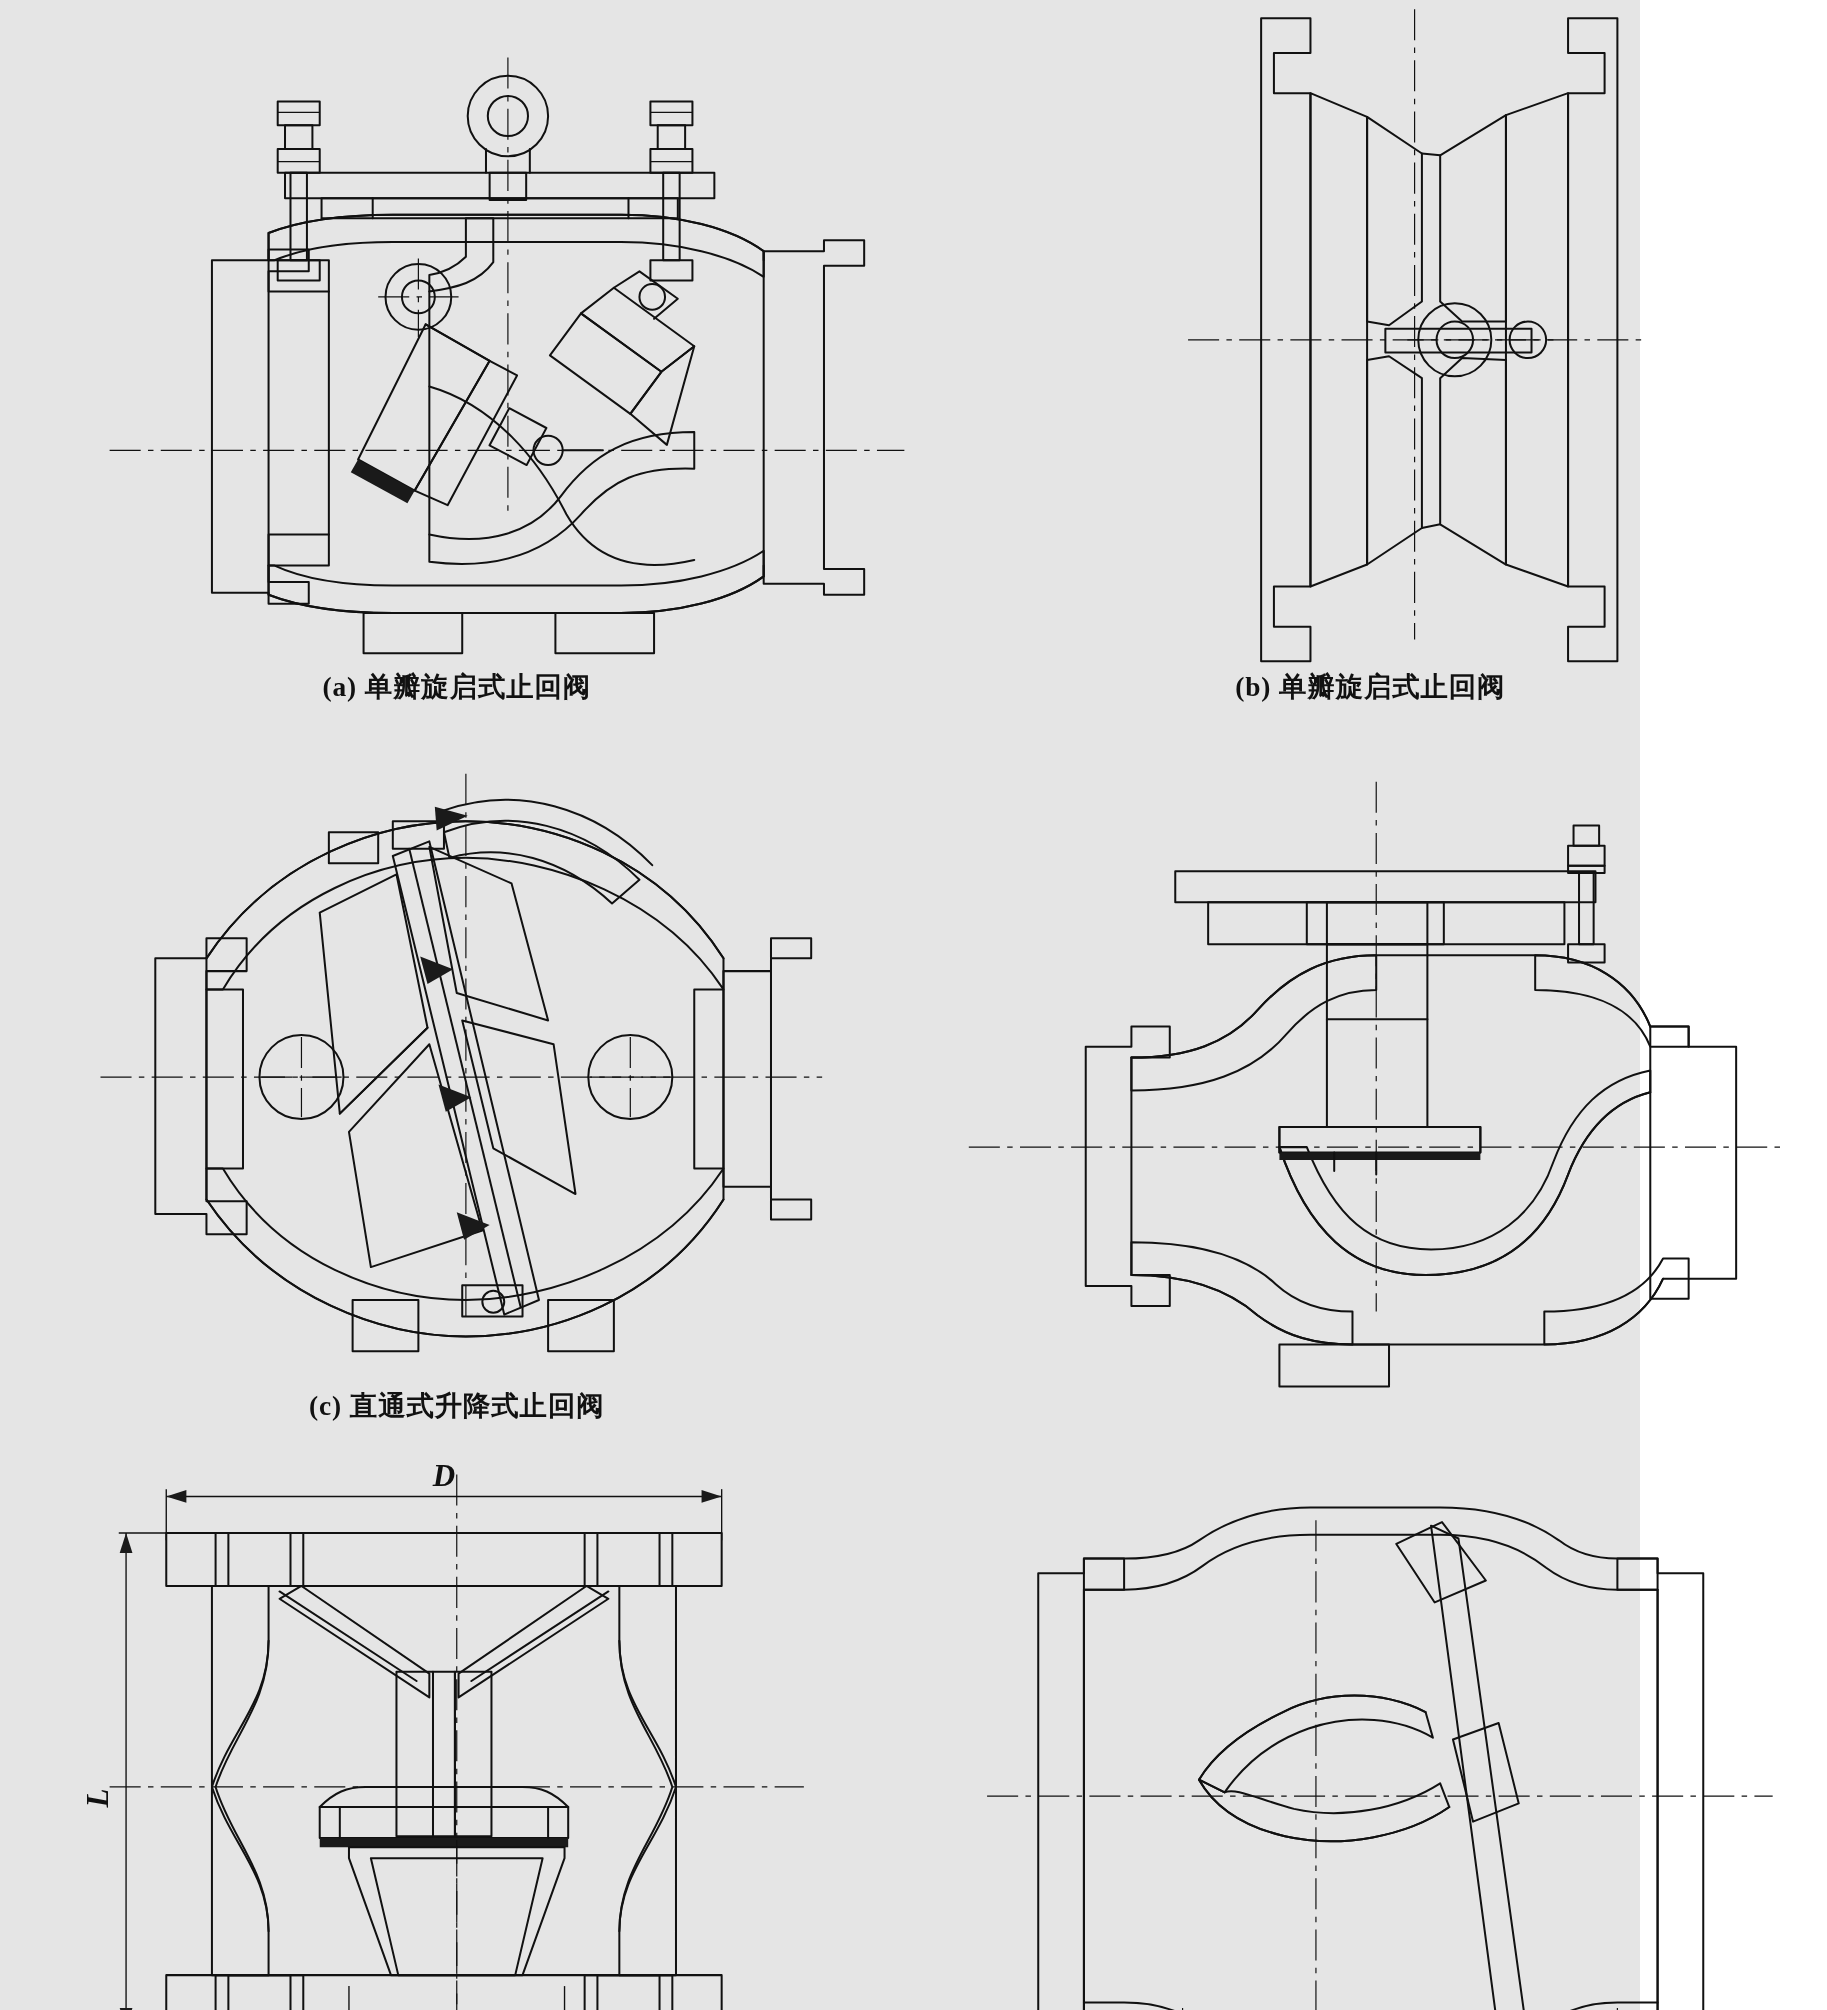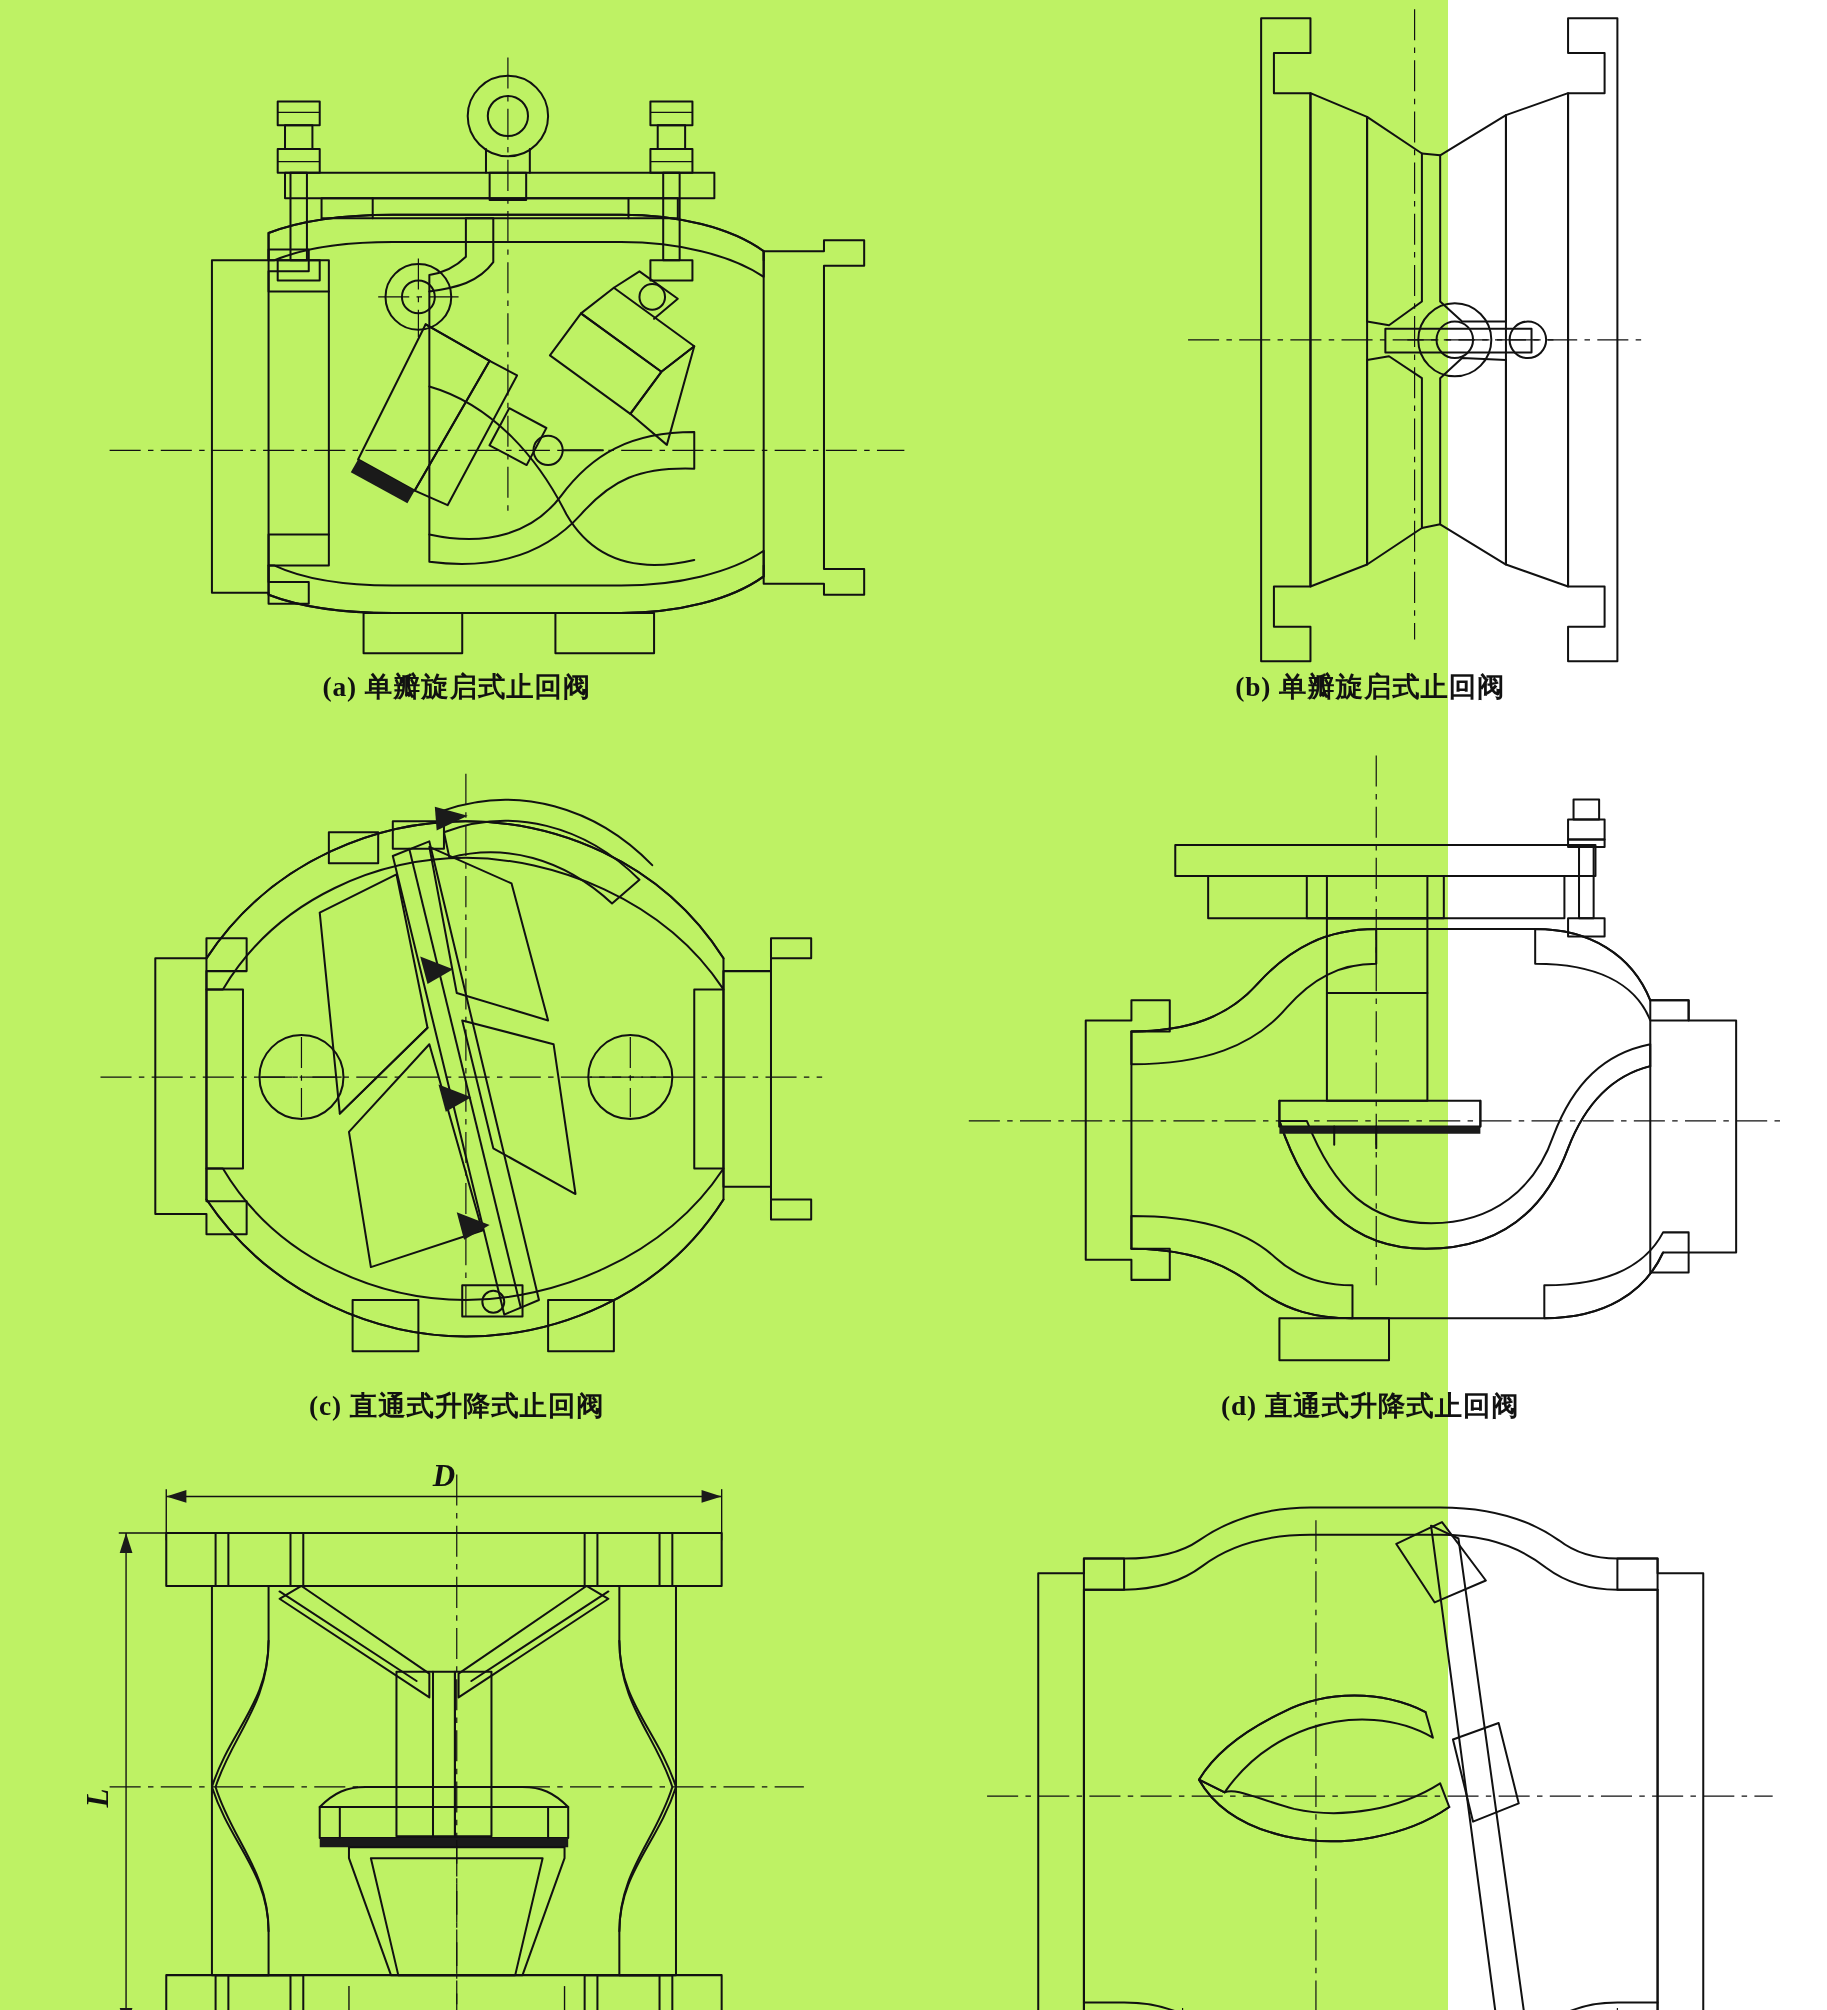--- a/index.html
+++ b/index.html
@@ -9,23 +9,23 @@
   }
   body {
     width: 1827px;
     height: 2010px;
     font-family: "Liberation Serif", serif;
     color: #000000;
     overflow: hidden;
   }
   .sheet {
     position: relative;
-    width: 1448px;
+    width: 1640px;
     height: 2010px;
-    background: #bef264;
+    background: #e5e5e5;
   }
   .grid {
     position: absolute;
     left: 0;
     top: 0;
     width: 1827px;
     height: 2010px;
     display: grid;
     grid-template-columns: 1fr 1fr;
     grid-template-rows: 1fr 1fr 1fr;
@@ -332,21 +332,20 @@
           <path class="hatch-a ln" d="M400 418 h220 v28 h-220 z"></path>
           <path class="solidfill" d="M400 446 h220 v8 h-220 z"></path>
           <line class="ln" x1="400" y1="418" x2="400" y2="446"></line>
           <line class="ln" x1="620" y1="418" x2="620" y2="446"></line>
 
           <path class="ln" d="M506 446 L506 470 M460 446 L460 466"></path>
 
           <path class="hatch-a ln" d="M400 656 h120 v46 h-120 z"></path>
         </svg>
       </div>
-      <div class="caption">(d) 直通式升降式止回阀</div>
     </div>
 
     <div class="fig">
       <div class="fig-art">
         <svg viewBox="0 0 1000 730" preserveAspectRatio="xMidYMid meet">
           <line class="center" x1="500" y1="40" x2="500" y2="700"></line>
           <line class="center" x1="120" y1="382" x2="880" y2="382"></line>
 
           <g>
             <line class="dim" x1="182" y1="64" x2="790" y2="64"></line>

